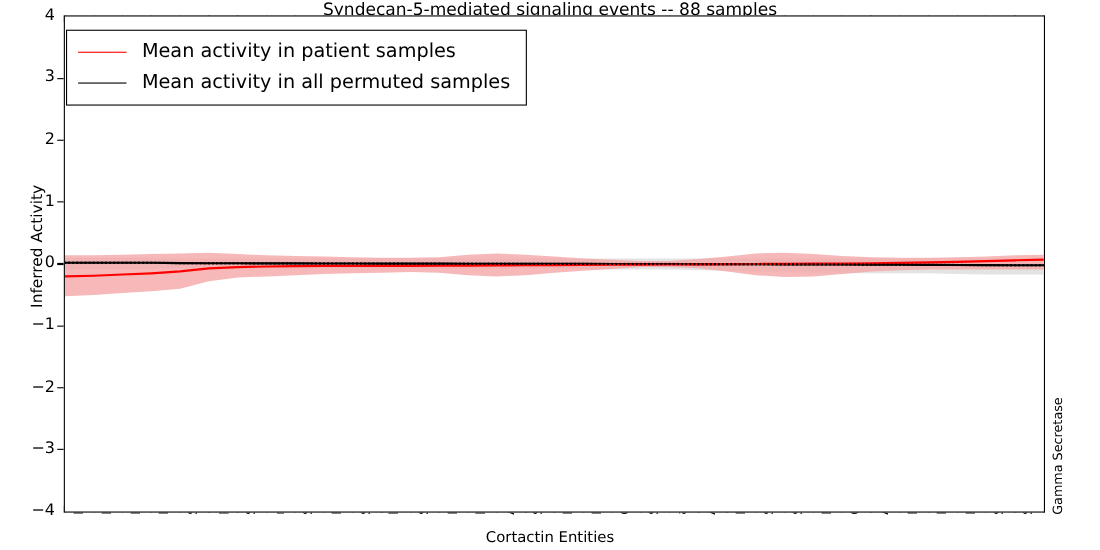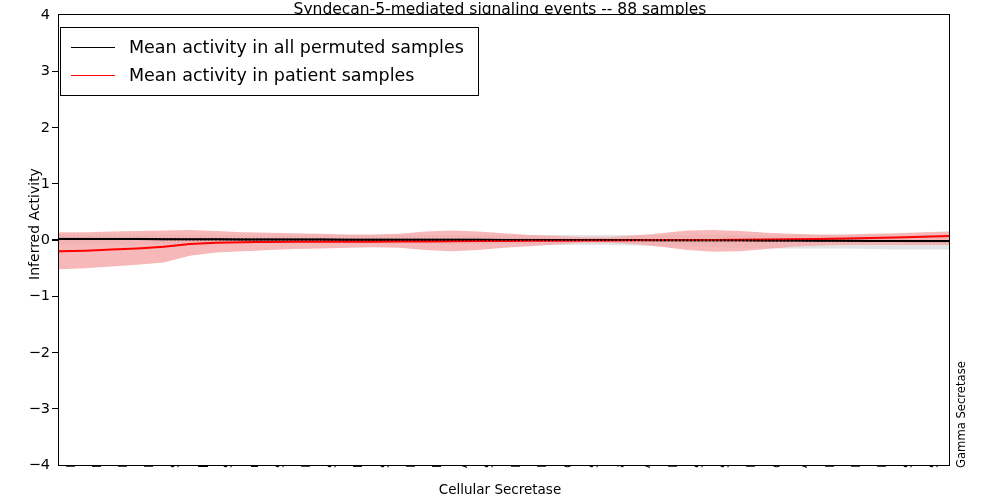--- a/index.html
+++ b/index.html
@@ -73,21 +73,21 @@
   .legend-text{font-size:17.5px;color:#000;white-space:nowrap;}
 </style>
 </head>
 <body>
 
 <div id="root">
 
   <div class="title">Syndecan-5-mediated signaling events -- 88 samples</div>
 
   <div class="ylabel">Inferred Activity</div>
-  <div class="xlabel">Cellular Secretase</div>
+  <div class="xlabel">Cortactin Entities</div>
 
   <div id="y-axis">
       <div class="ytick-label" style="top: 465px;">−4</div>
       <div class="ytick-label" style="top: 408.75px;">−3</div>
       <div class="ytick-mark" style="top: 408.15px;"></div>
       <div class="ytick-mark-r" style="top: 408.15px;"></div>
       <div class="ytick-label" style="top: 352.5px;">−2</div>
       <div class="ytick-mark" style="top: 351.9px;"></div>
       <div class="ytick-mark-r" style="top: 351.9px;"></div>
       <div class="ytick-label" style="top: 296.25px;">−1</div>
@@ -458,22 +458,22 @@
         <rect x="874.04" y="225.12" width="2" height="2" fill="#000"></rect>
         <rect x="877.78" y="225.12" width="2" height="2" fill="#000"></rect>
         <rect x="881.52" y="225.12" width="2" height="2" fill="#000"></rect>
         <rect x="885.26" y="225.12" width="2" height="2" fill="#000"></rect>
         <rect x="889.00" y="225.12" width="2" height="2" fill="#000"></rect>
       </svg>
   </div>
 
   <div class="legend">
     <div class="legend-row">
+      <span class="legend-swatch" id="legend-sw-1" style="border-top-color: rgb(255, 0, 0);"></span>
+      <span class="legend-text">Mean activity in patient samples</span>
+    </div>
+    <div class="legend-row">
       <span class="legend-swatch" id="legend-sw-0" style="border-top-color: rgb(0, 0, 0);"></span>
       <span class="legend-text">Mean activity in all permuted samples</span>
     </div>
-    <div class="legend-row">
-      <span class="legend-swatch" id="legend-sw-1" style="border-top-color: rgb(255, 0, 0);"></span>
-      <span class="legend-text">Mean activity in patient samples</span>
-    </div>
   </div>
 
 </div>
 
 </body></html>

